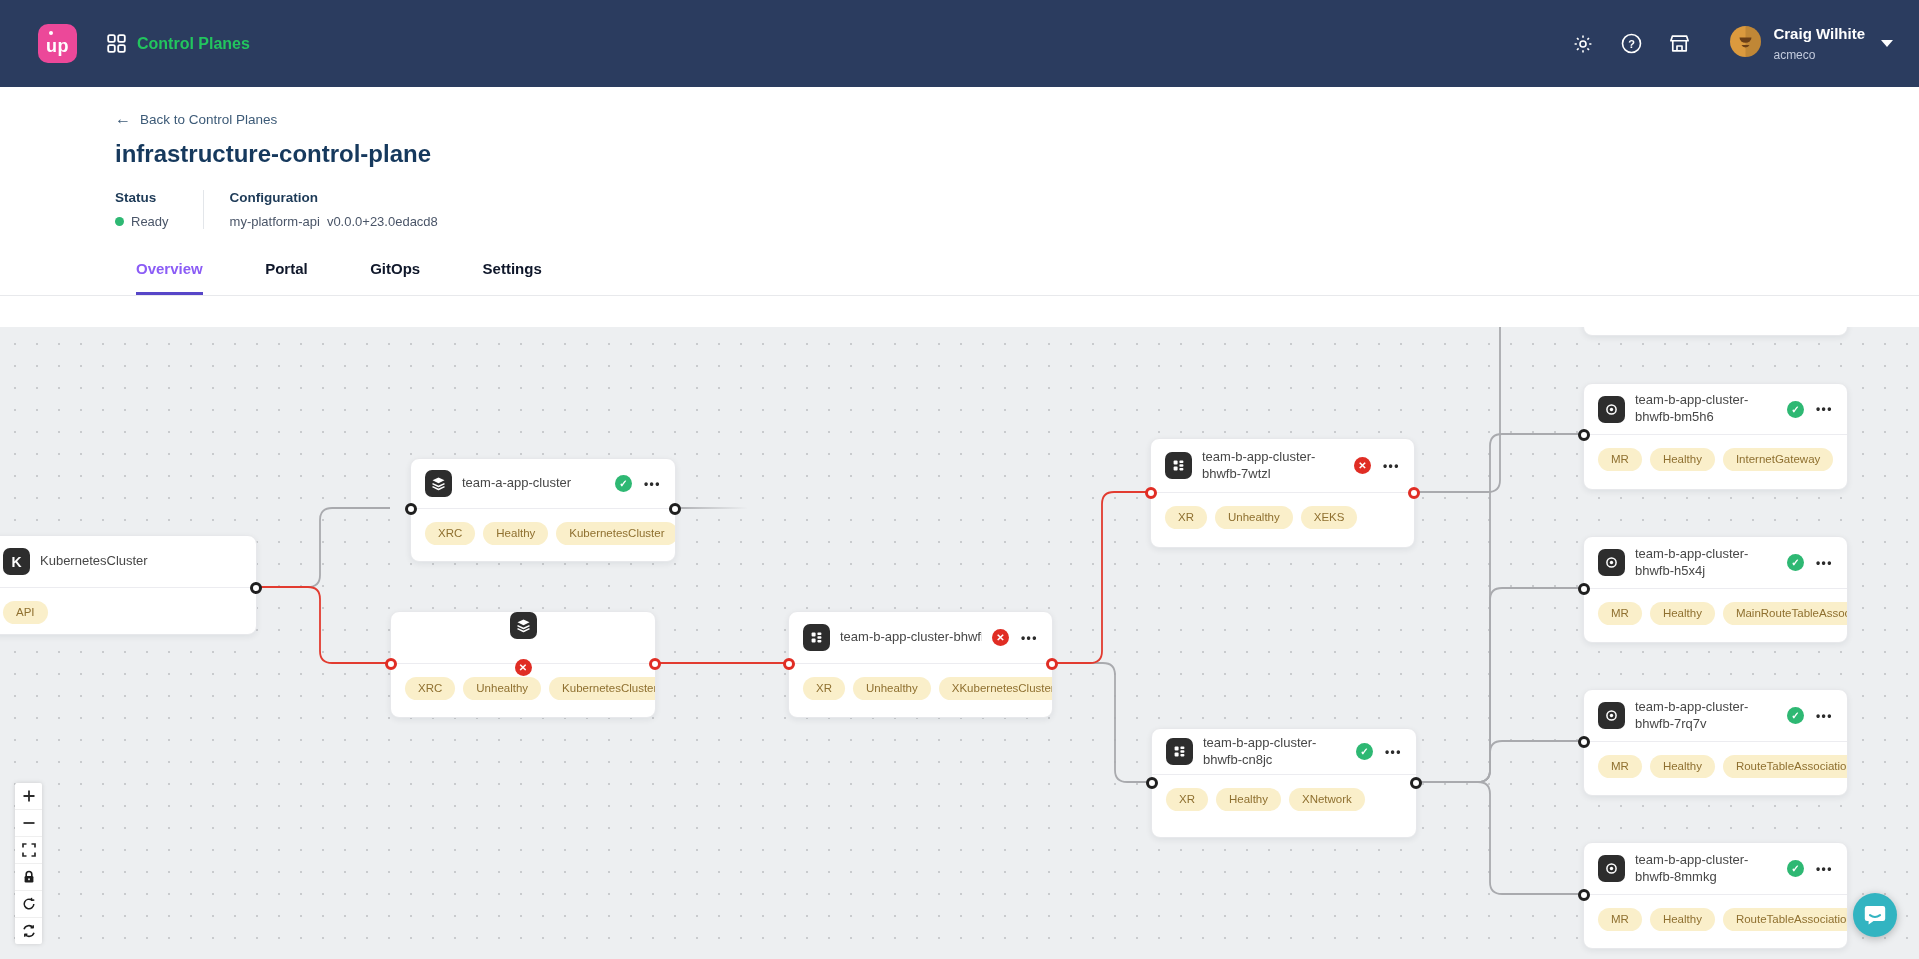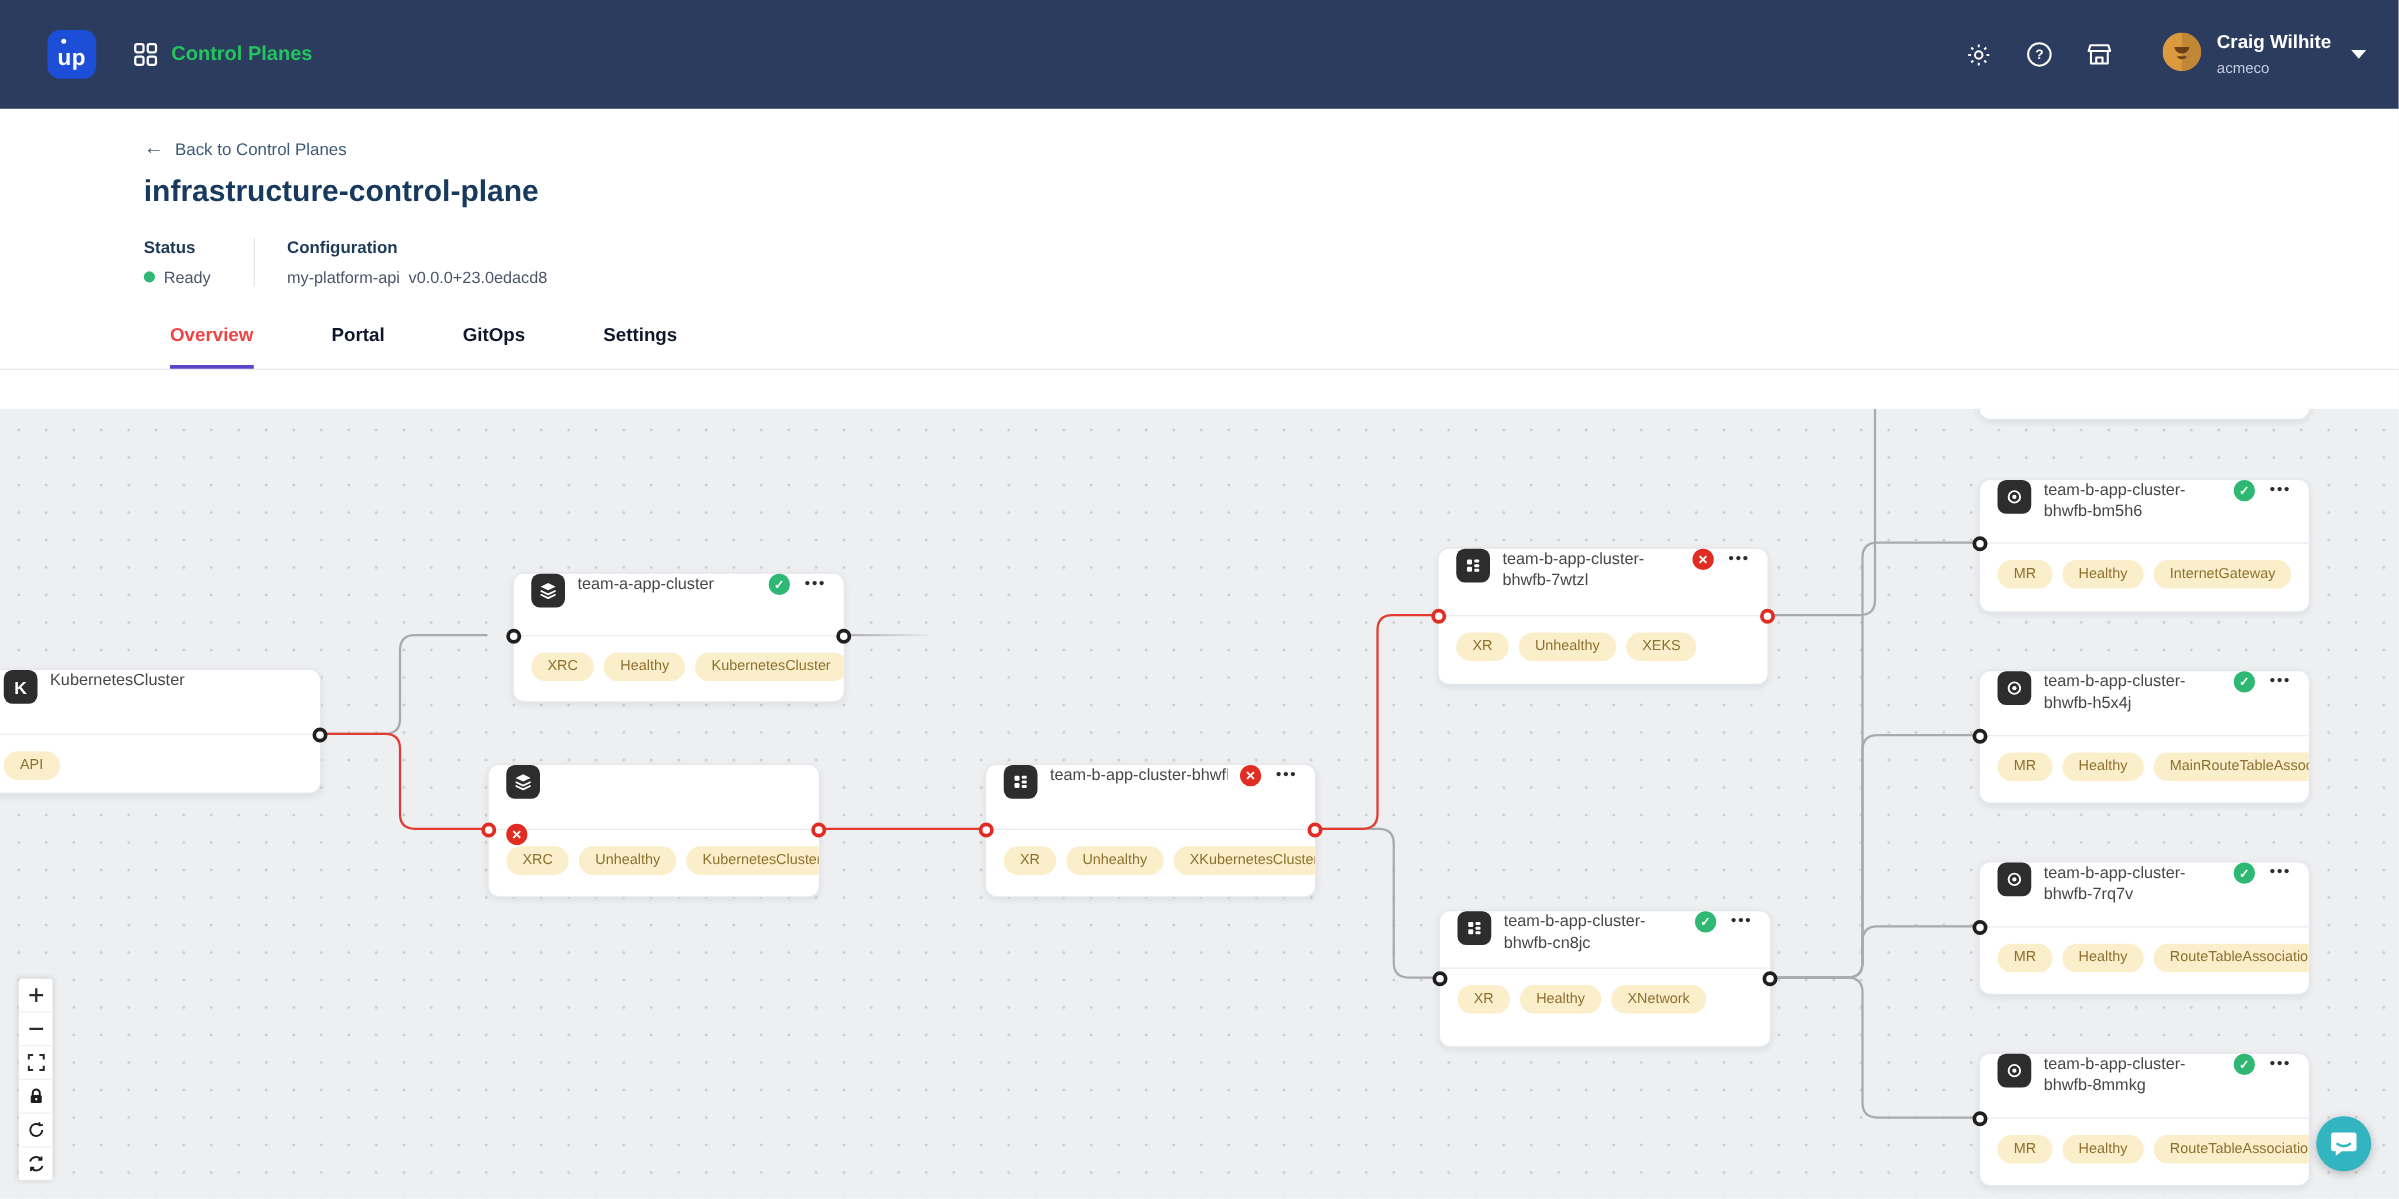--- a/index.html
+++ b/index.html
@@ -2,21 +2,21 @@
 <html><head>
 <meta charset="utf-8">
 <style>
   html,body{margin:0;padding:0}
   body{width:1919px;height:959px;overflow:hidden;background:#fff;
        font-family:"Liberation Sans",sans-serif;color:#16395d;}
 
   
   .header{height:87px;background:#2b3c5f;display:flex;align-items:center;
           padding:0 26px 0 38px;box-sizing:border-box;}
-  .logo{width:39px;height:39px;border-radius:10px;background:#1d4ed8;position:relative;
+  .logo{width:39px;height:39px;border-radius:10px;background:#ec4899;position:relative;
         display:flex;align-items:flex-end;justify-content:center;cursor:pointer;}
   .logo b{color:#fff;font-size:18px;line-height:1;padding-bottom:8px;letter-spacing:.5px}
   .logo i{position:absolute;left:11px;top:7px;width:4px;height:4px;border-radius:50%;background:#fff}
   .appname{display:flex;align-items:center;gap:10px;margin-left:28px;color:#22c55e;
            font-size:16px;font-weight:bold;}
   .hspacer{flex:1}
   .hicon{width:22px;height:22px;margin-left:26px;display:flex;align-items:center;
          justify-content:center;cursor:pointer}
   .user{display:flex;align-items:center;margin-left:40px;cursor:pointer}
   .uname{margin-left:12px;line-height:1.2}
@@ -33,34 +33,34 @@
   .ptitle{font-size:24px;font-weight:bold;color:#16395d;margin-top:12px}
   .meta{display:flex;margin-top:22px;font-size:13px}
   .mcol .lbl{font-weight:bold;color:#1d3a57;margin-bottom:9px;font-size:13.5px}
   .mcol .val{color:#4a5568;display:flex;align-items:center;gap:7px}
   .gdot{width:9px;height:9px;border-radius:50%;background:#2eb873;display:inline-block}
   .vdiv{width:1px;background:#e3e6ea;margin:0 26px 0 34px}
   .cfgrow{display:flex;gap:14px}
   .tabbar{margin-top:31px;border-bottom:1px solid #e8e9ec;padding-left:136px}
   .tab{display:inline-block;font-size:15px;font-weight:bold;color:#0f172a;
        padding-bottom:15px;margin-right:58px;border-bottom:3px solid transparent;cursor:pointer}
-  .tab.active{color:#ef4444;border-bottom-color:#5746c8}
+  .tab.active{color:#8b5cf6;border-bottom-color:#5746c8}
 
   
   .canvas{position:relative;height:632px;background-color:#edeff1;
           background-image:radial-gradient(#c9cbce 1.1px,transparent 1.3px);
           background-size:22px 22px;background-position:4px 6px;overflow:hidden}
   #edges{position:absolute;left:0;top:0;pointer-events:none}
   .edge{fill:none;stroke-width:1.8px}
   .edge.ok{stroke:#a9aaae}
   .edge.err{stroke:#e23b30}
 
   .node{position:absolute;background:#fff;border:1px solid #e7e8eb;border-radius:9px;
         box-sizing:border-box;box-shadow:0 2px 6px rgba(16,24,40,.07);z-index:2}
-  .node-head{display:flex;gap:10px;padding:0 14px;
+  .node-head{display:flex;align-items:center;gap:10px;padding:0 14px;
              border-bottom:1px solid #ececf0;box-sizing:border-box}
   .nicon{flex:0 0 auto;width:27px;height:27px;border-radius:7px;background:#2d2d2d;
          display:flex;align-items:center;justify-content:center}
   .nicon .ik{color:#fff;font-weight:bold;font-size:14px}
   .ntitle{flex:1 1 auto;min-width:0;font-size:13px;color:#474747;line-height:1.3;
           word-break:break-word;overflow:hidden}
   .ntitle.nowrap{white-space:nowrap}
   .nstatus{flex:0 0 auto;width:17px;height:17px;border-radius:50%;color:#fff;font-size:10px;
            font-weight:bold;display:flex;align-items:center;justify-content:center}
   .nstatus.ok{background:#2eb873}

